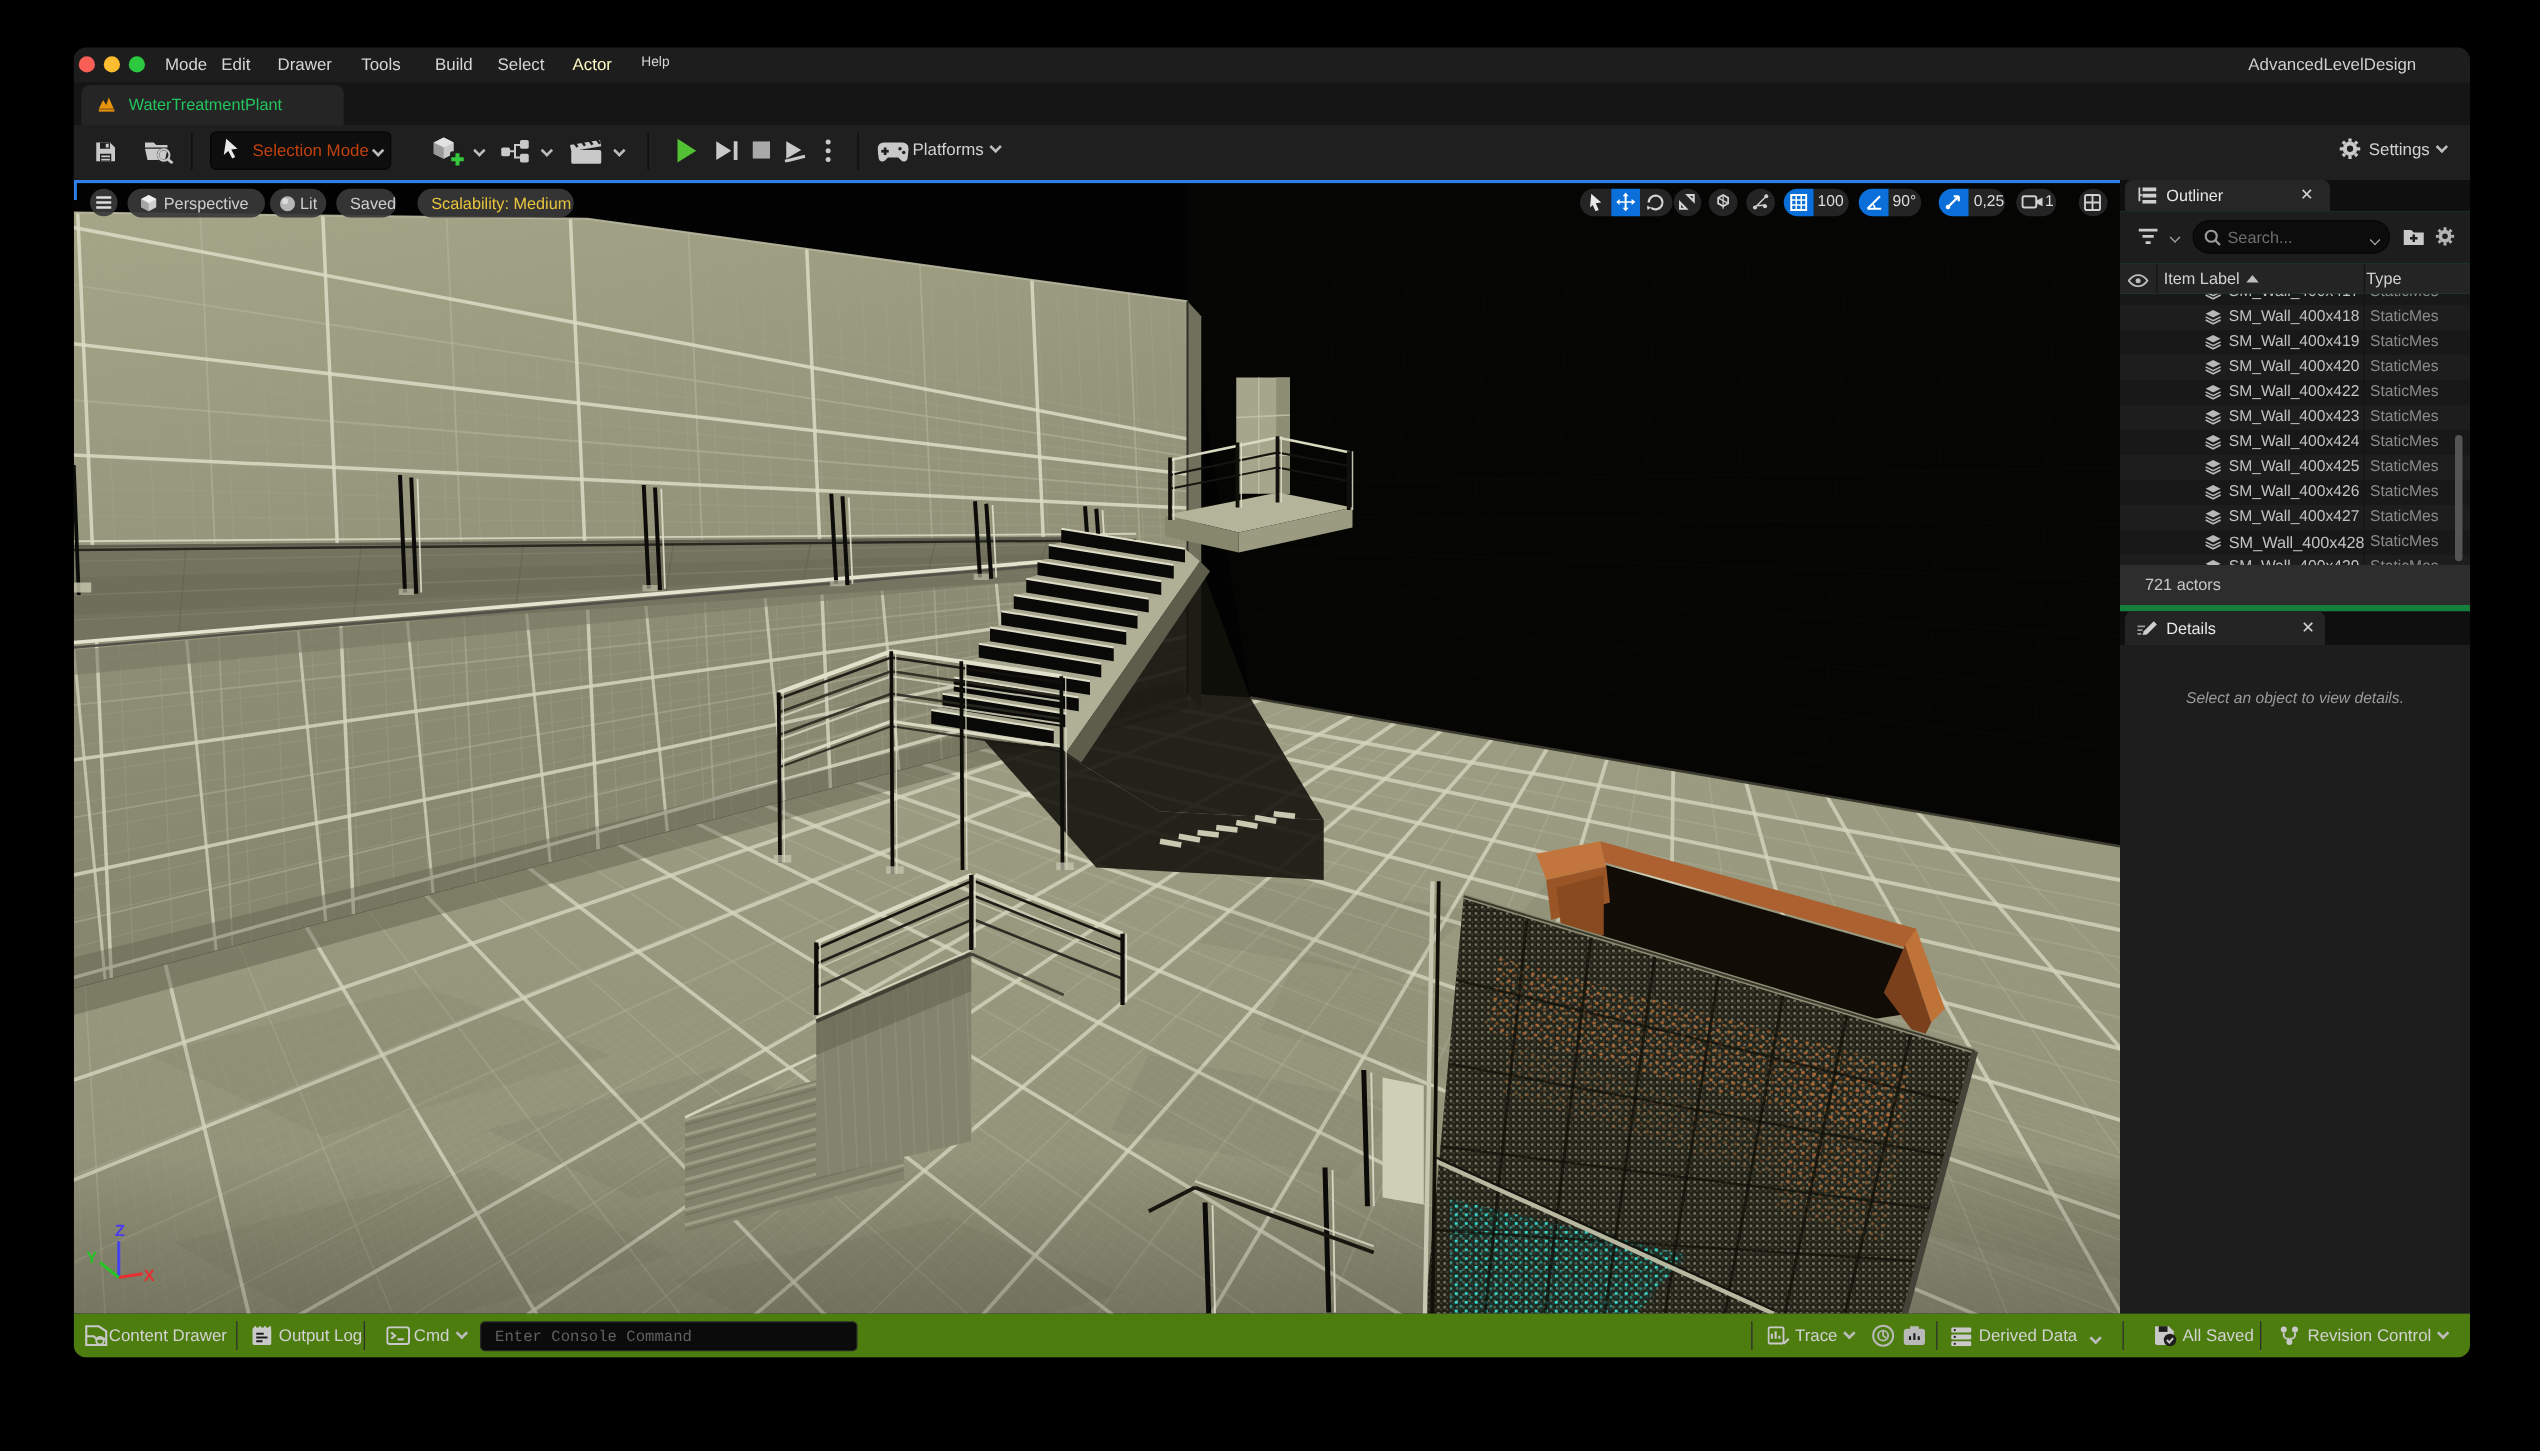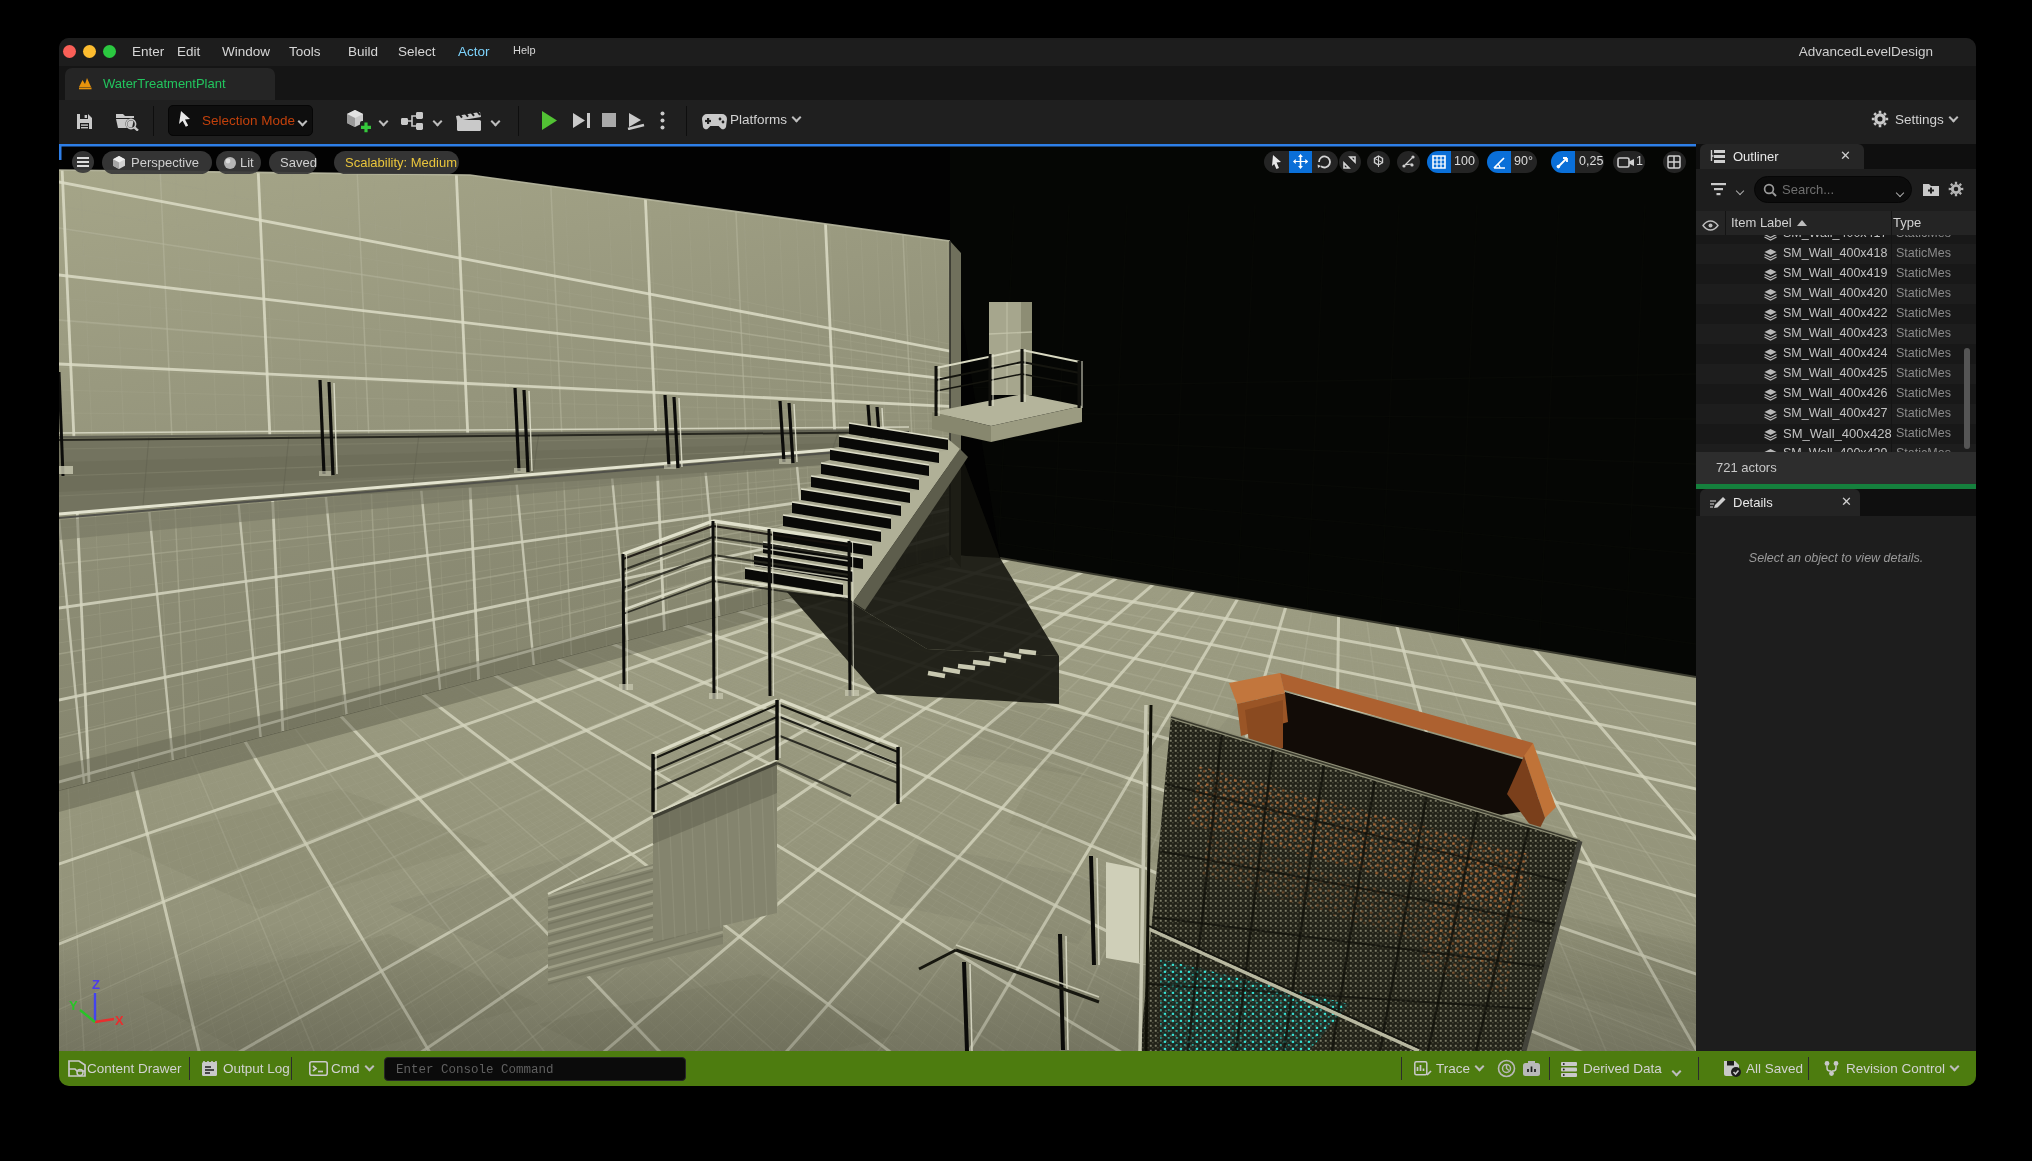--- a/index.html
+++ b/index.html
@@ -1,24 +1,24 @@
 <!DOCTYPE html>
 <html><head><meta charset="utf-8"><style>*{margin:0;padding:0;box-sizing:border-box}body{width:2032px;height:1161px;background:#000;font-family:"Liberation Sans",sans-serif;overflow:hidden;position:relative}.ab{position:absolute}</style></head><body>
 <div class="ab" style="left:59px;top:38px;width:1917px;height:1048px;background:#181818;border-radius:10px;overflow:hidden">
     <div class="ab" style="left:0;top:0;width:100%;height:28px;background:#1d1d1d">
       <div class="ab" style="left:4px;top:7px;width:13px;height:13px;border-radius:50%;background:#f95f57"></div>
       <div class="ab" style="left:24px;top:7px;width:13px;height:13px;border-radius:50%;background:#fcbc2f"></div>
       <div class="ab" style="left:44px;top:7px;width:13px;height:13px;border-radius:50%;background:#2bc840"></div>
-      <div class="ab" style="left:73px;top:6px;font-size:13.5px;color:#d6d6d6">Enter</div>
+      <div class="ab" style="left:73px;top:6px;font-size:13.5px;color:#d6d6d6">Mode</div>
       <div class="ab" style="left:118px;top:6px;font-size:13.5px;color:#d6d6d6">Edit</div>
-      <div class="ab" style="left:163px;top:6px;font-size:13.5px;color:#d6d6d6">Window</div>
+      <div class="ab" style="left:163px;top:6px;font-size:13.5px;color:#d6d6d6">Drawer</div>
       <div class="ab" style="left:230px;top:6px;font-size:13.5px;color:#d6d6d6">Tools</div>
       <div class="ab" style="left:289px;top:6px;font-size:13.5px;color:#d6d6d6">Build</div>
       <div class="ab" style="left:339px;top:6px;font-size:13.5px;color:#d6d6d6">Select</div>
-      <div class="ab" style="left:399px;top:6px;font-size:13.5px;color:#7dd3fc">Actor</div>
+      <div class="ab" style="left:399px;top:6px;font-size:13.5px;color:#fef9c3">Actor</div>
       <div class="ab" style="left:454px;top:6px;font-size:11px;color:#d6d6d6">Help</div>
       <div class="ab" style="right:43px;top:6px;font-size:13.5px;color:#cfcfcf">AdvancedLevelDesign</div>
     </div>
     <div class="ab" style="left:0;top:28px;width:100%;height:34px;background:#151515">
       <div class="ab" style="left:6px;top:2px;width:210px;height:32px;background:#252525;border-radius:7px 7px 0 0">
         <div class="ab" style="left:13px;top:8px"><svg width="18" height="14" viewBox="0 0 18 14" style="">
             <path d="M1 11l3.5-7 2.5 4 2-6 4 9z" fill="#e8930c"></path>
             <rect x="1" y="11.5" width="12.5" height="1.8" fill="#e8930c"></rect>
           </svg></div>
         <div class="ab" style="left:38px;top:8px;font-size:13px;color:#22c55e">WaterTreatmentPlant</div>

